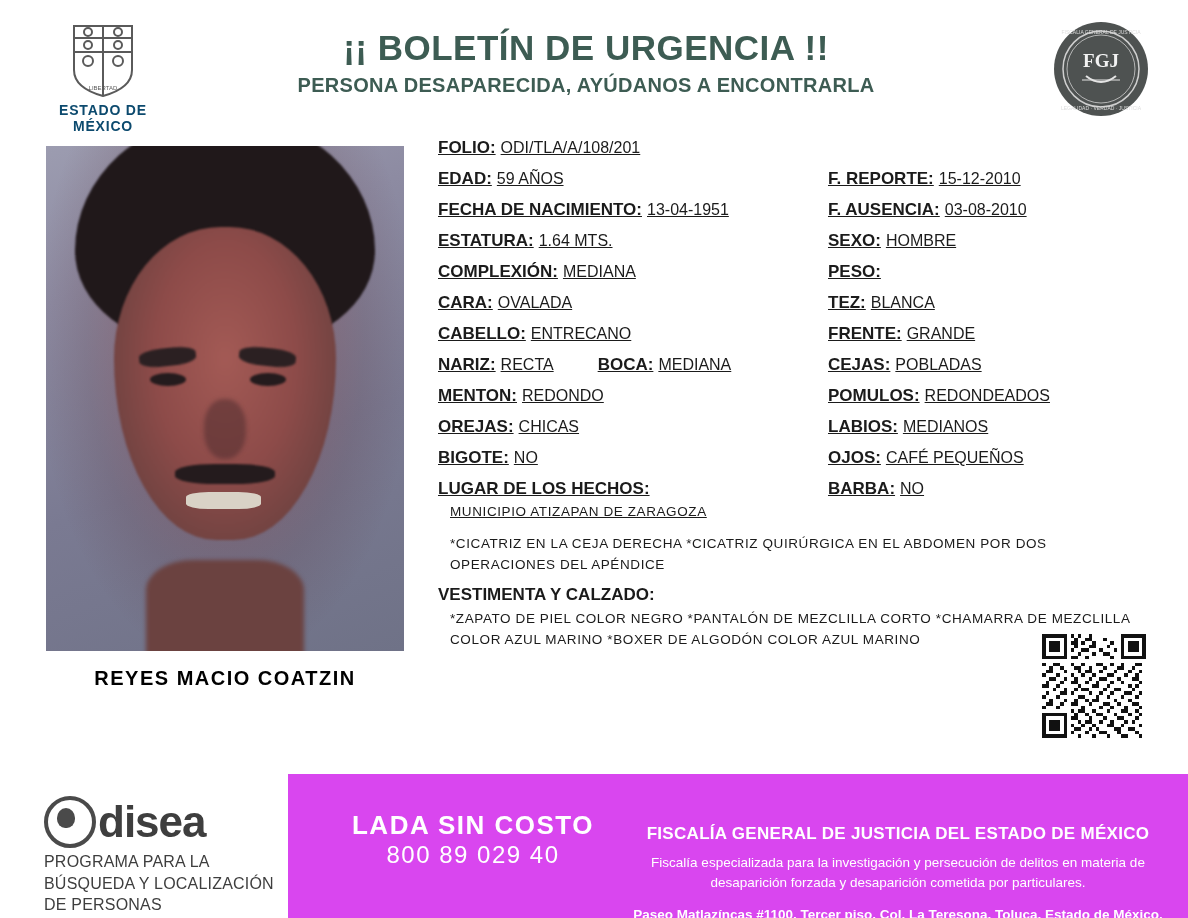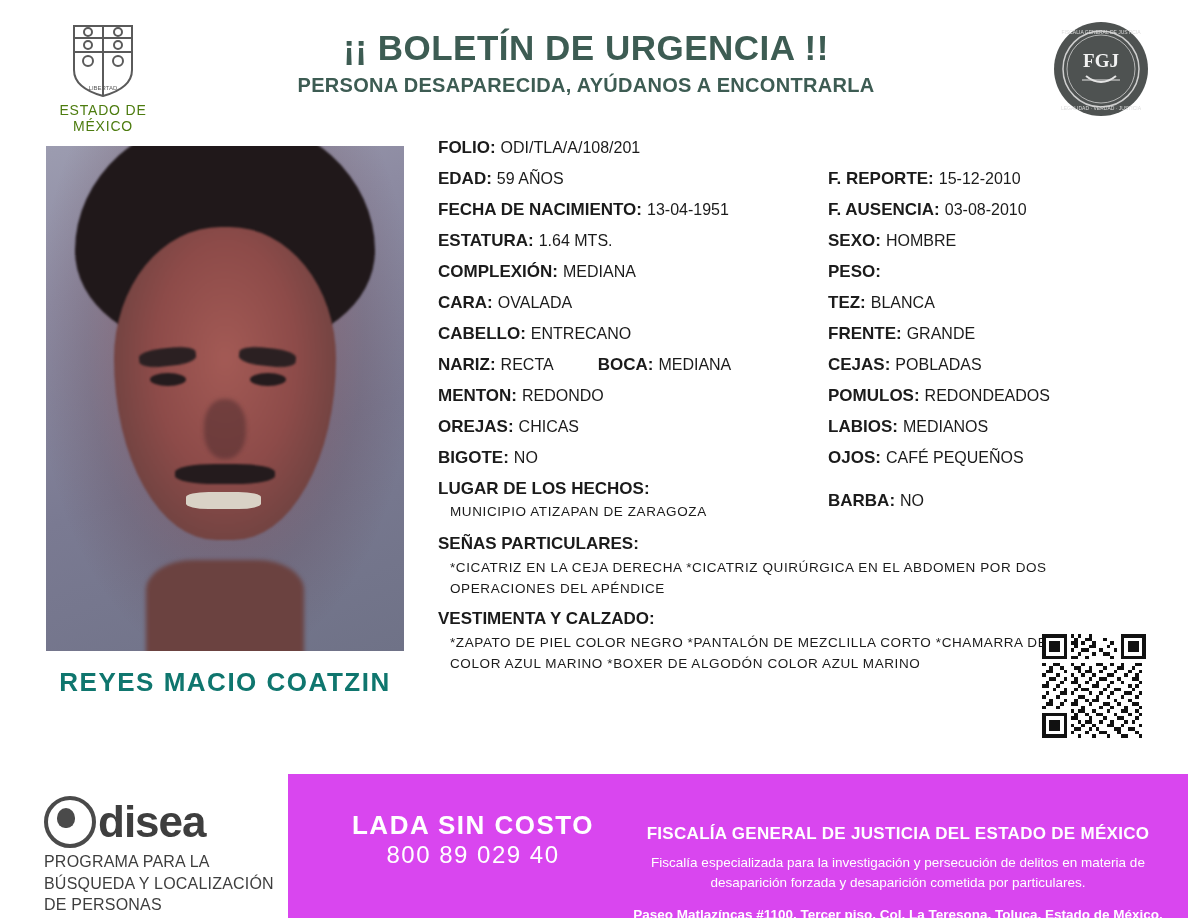--- a/index.html
+++ b/index.html
@@ -28,23 +28,23 @@
     width: 150px;
     text-align: center;
   }
   .edomex-crest {
     width: 86px;
     height: 82px;
     margin: 0 auto;
   }
   .edomex-label {
     font-size: 14px;
-    font-weight: normal;
+    font-weight: bold;
     letter-spacing: 0.8px;
-    color: #4d7c0f;
+    color: #0c4a6e;
     margin-top: 2px;
   }
   .header-titles {
     position: absolute;
     left: 200px;
     right: 216px;
     top: 28px;
     text-align: center;
   }
   .title-main {
@@ -162,39 +162,40 @@
     position: absolute;
     left: 28%;
     top: 82%;
     width: 44%;
     height: 20%;
     background: #6b4240;
     border-radius: 30% 30% 0 0;
     filter: blur(2px);
   }
   .person-name {
-    font-size: 26px;
+    font-size: 20px;
     font-weight: bold;
     letter-spacing: 1.5px;
     text-align: center;
     margin-top: 16px;
-    color: #0f766e;
+    color: #000000;
   }
 
   
   .details {
     position: absolute;
     left: 438px;
     top: 138px;
     width: 712px;
   }
   .row {
     display: flex;
-    align-items: center;
+    align-items: flex-start;
     margin-bottom: 11px;
+    text-decoration: underline;
   }
   .col-left { width: 390px; }
   .col-right { flex: 1; padding-left: 0px; }
   .fl { display: flex; align-items: baseline; }
   .lbl {
     font-size: 17px;
     font-weight: bold;
     color: #1b1b1b;
     white-space: nowrap;
   }
@@ -521,21 +522,20 @@
       <div class="lbl">LUGAR DE LOS HECHOS:</div>
       <div class="block-text" style="margin-top:3px">MUNICIPIO ATIZAPAN DE ZARAGOZA</div>
     </div>
     <div class="col-right fl">
       <span class="lbl">BARBA:</span>
       <span class="val">NO</span>
     </div>
   </div>
 
   <div>
-    <div class="block-label">SEÑAS PARTICULARES:</div>
     <div class="block-text">*CICATRIZ EN LA CEJA DERECHA *CICATRIZ QUIRÚRGICA EN EL ABDOMEN POR DOS OPERACIONES DEL APÉNDICE</div>
   </div>
 
   <div>
     <div class="block-label">VESTIMENTA Y CALZADO:</div>
     <div class="block-text">*ZAPATO DE PIEL COLOR NEGRO *PANTALÓN DE MEZCLILLA CORTO *CHAMARRA DE MEZCLILLA COLOR AZUL MARINO *BOXER DE ALGODÓN COLOR AZUL MARINO</div>
   </div>
 </div>
 
 <div class="qr">

